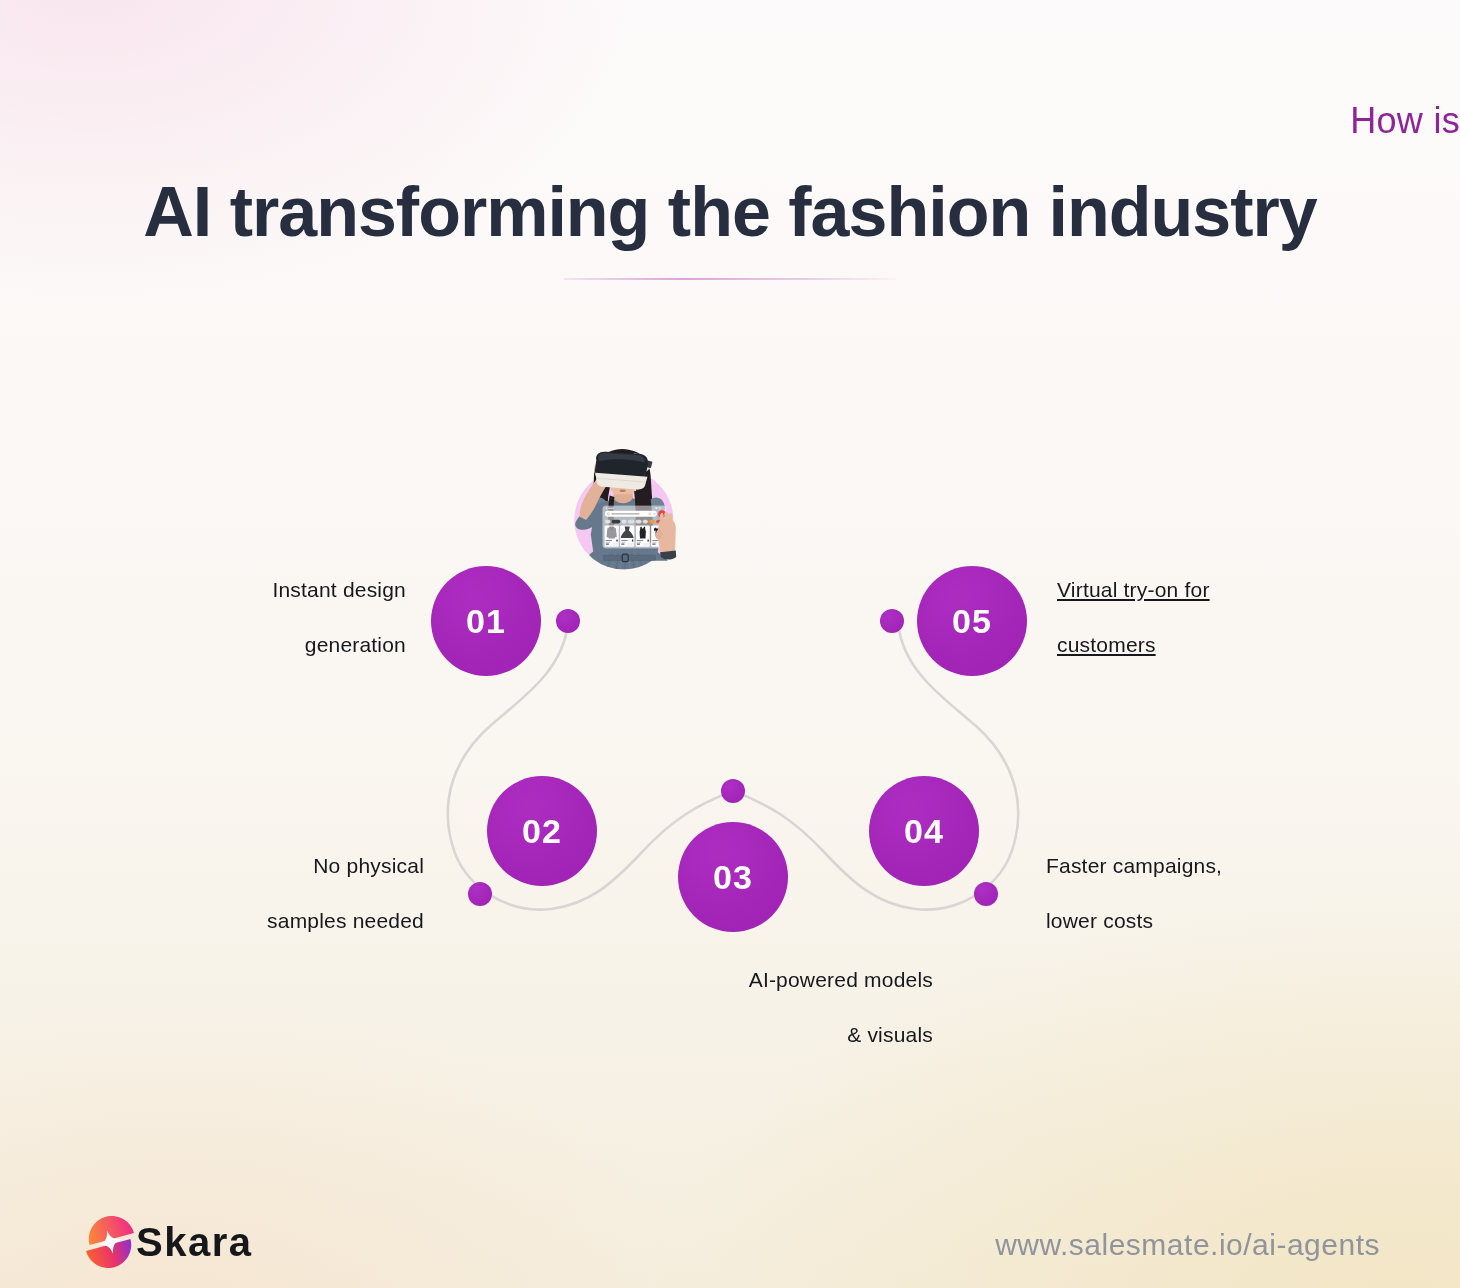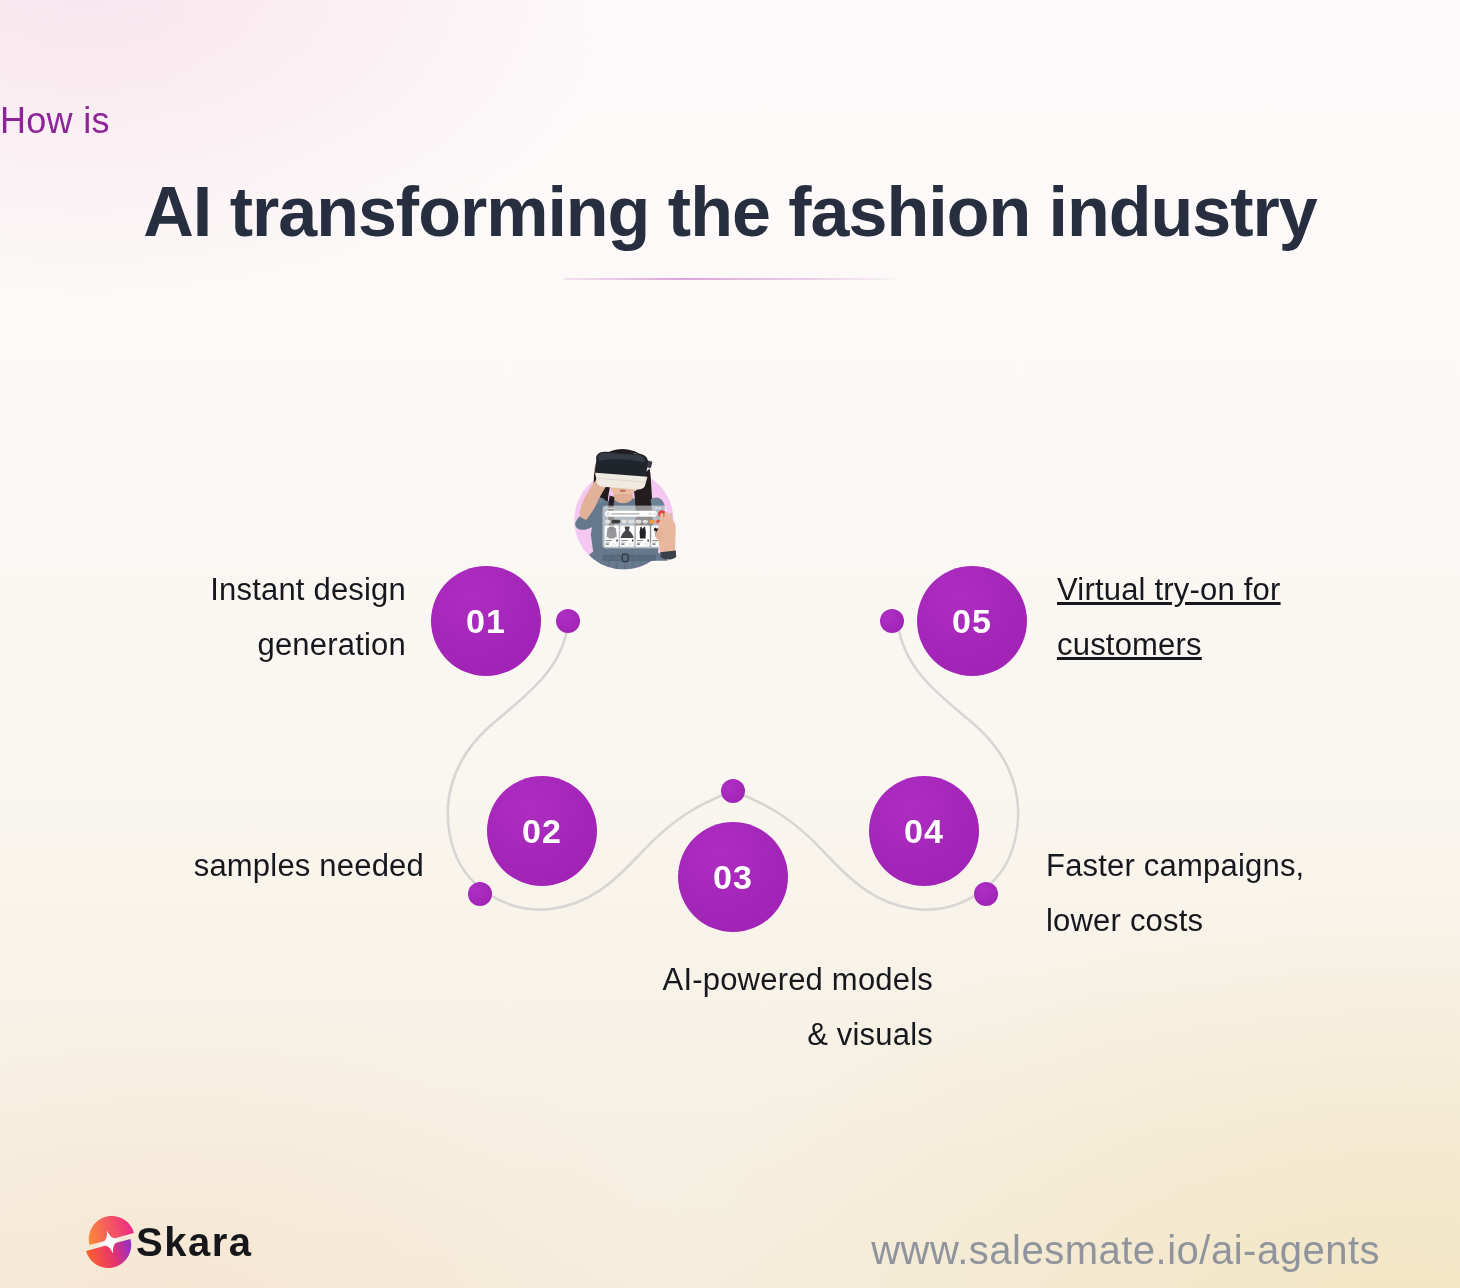--- a/index.html
+++ b/index.html
@@ -6,44 +6,44 @@
   body{font-family:"Liberation Sans","DejaVu Sans",sans-serif;}
   .canvas{
     position:relative;width:1460px;height:1288px;overflow:hidden;
     background:
       radial-gradient(900px 520px at 6% -2%, rgba(244,212,226,0.55), rgba(244,212,226,0) 62%),
       radial-gradient(1150px 640px at 96% 102%, rgba(242,228,192,0.85), rgba(242,228,192,0) 66%),
       radial-gradient(900px 520px at 12% 102%, rgba(246,226,204,0.65), rgba(246,226,204,0) 60%),
       linear-gradient(180deg,#FDFAFB 0%,#FAF7F2 55%,#F5EEDE 100%);
   }
   
-  .kicker{position:absolute;top:100px;left:0;width:100%;text-align:left;
+  .kicker{position:absolute;top:100px;left:0;width:100%;text-align:right;
     font-size:36px;font-weight:500;color:#8D2498;letter-spacing:.3px;}
   .title{position:absolute;top:172px;left:0;width:100%;margin:0;text-align:center;
     font-size:70px;font-weight:700;color:#272E40;letter-spacing:-1px;}
   .divider{position:absolute;top:278px;left:564px;width:332px;height:2px;
     background:linear-gradient(90deg,rgba(222,160,220,.25),#DCA4DA 35%,rgba(231,199,229,.85) 75%,rgba(238,222,236,.2));}
   
   .connector{position:absolute;left:0;top:0;pointer-events:none;}
   .dot{position:absolute;width:24px;height:24px;border-radius:50%;
     background:radial-gradient(circle at 35% 30%,#AE2FC4,#A124B6 75%);}
   .num-circle{position:absolute;width:110px;height:110px;border-radius:50%;
     background:radial-gradient(circle at 38% 28%,#AD2DC1,#A124B6 72%);
     display:flex;align-items:center;justify-content:center;
     color:#fff;font-size:34px;font-weight:600;letter-spacing:1px;}
-  .step-label{position:absolute;font-size:31px;line-height:55px;color:#16181D;letter-spacing:.2px;}
+  .step-label{position:absolute;font-size:21px;line-height:55px;color:#16181D;letter-spacing:.2px;}
   .step-label .line{display:block;}
   .align-r{text-align:right;}
   .align-l{text-align:left;}
   .align-c{text-align:right;}
   .illustration{position:absolute;left:555px;top:420px;width:360px;height:345px;}
   
   .brand{position:absolute;left:84px;top:1216px;display:flex;align-items:center;}
   .brand-name{font-size:40px;font-weight:800;color:#16171B;letter-spacing:1.5px;}
-  .footer-url{position:absolute;right:80px;top:1228px;font-size:40px;color:#8F949D;letter-spacing:.5px;}
+  .footer-url{position:absolute;right:80px;top:1228px;font-size:30px;color:#8F949D;letter-spacing:.5px;}
 </style>
 </head>
 <body>
 
 <div class="canvas">
 
   <div class="kicker">How is</div>
   <h1 class="title">AI transforming the fashion industry</h1>
   <div class="divider"></div>
 
@@ -71,20 +71,21 @@
     </div>
   <div class="num-circle" style="left:917px;top:566px;">
     <span>05</span>
     </div>
 
   <div class="step-label align-r" style="left:106px;top:562px;width:300px;">
     <span class="line">Instant design</span>
     <span class="line">generation</span>
   </div>
   <div class="step-label align-r" style="left:124px;top:838px;width:300px;">
+    <span class="line">No physical</span>
     <span class="line">samples needed</span>
   </div>
   <div class="step-label align-c" style="left:533px;top:952px;width:400px;">
     <span class="line">AI-powered models</span>
     <span class="line">&amp; visuals</span>
   </div>
   <div class="step-label align-l" style="left:1046px;top:838px;width:360px;">
     <span class="line">Faster campaigns,</span>
     <span class="line">lower costs</span>
   </div>

